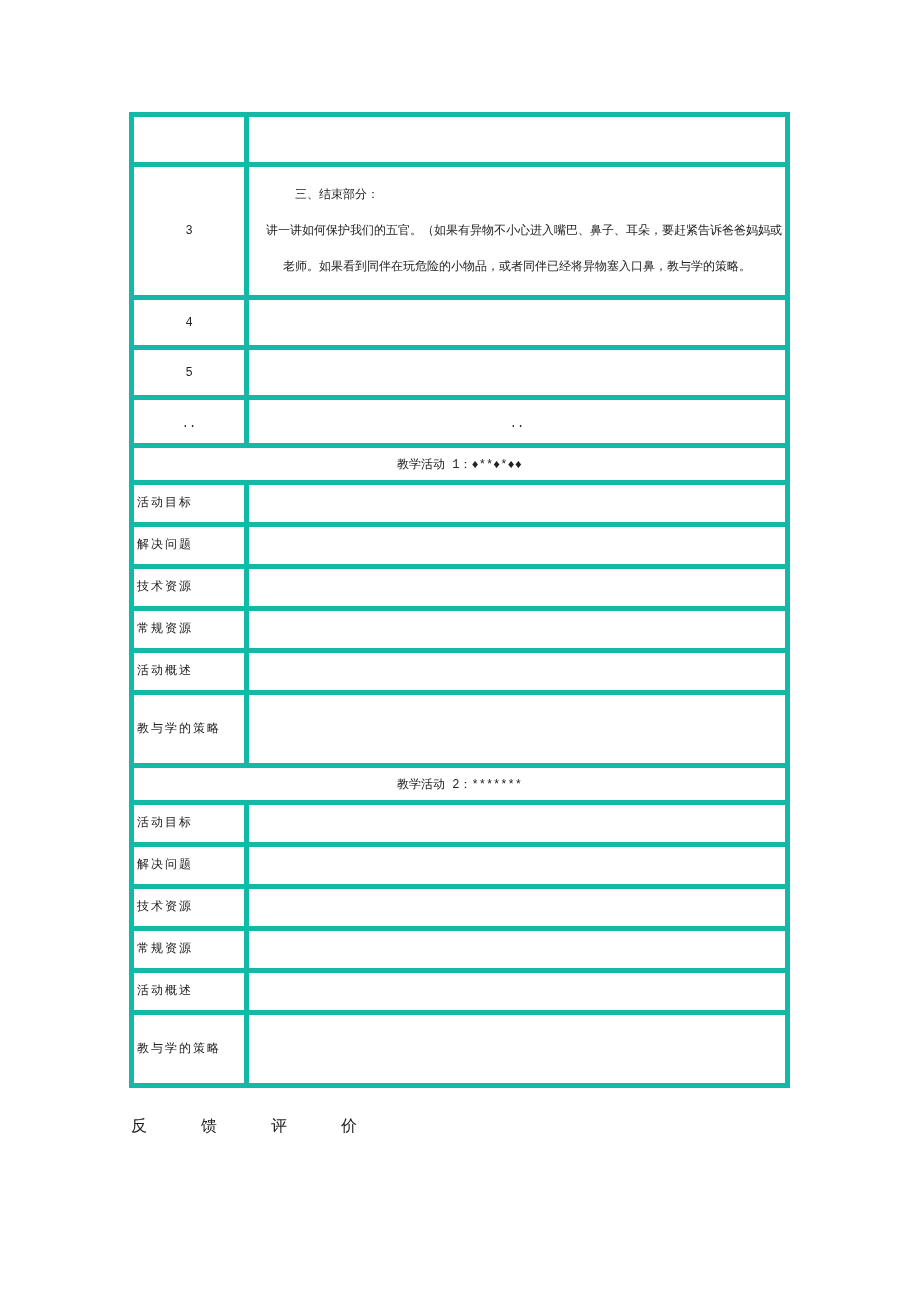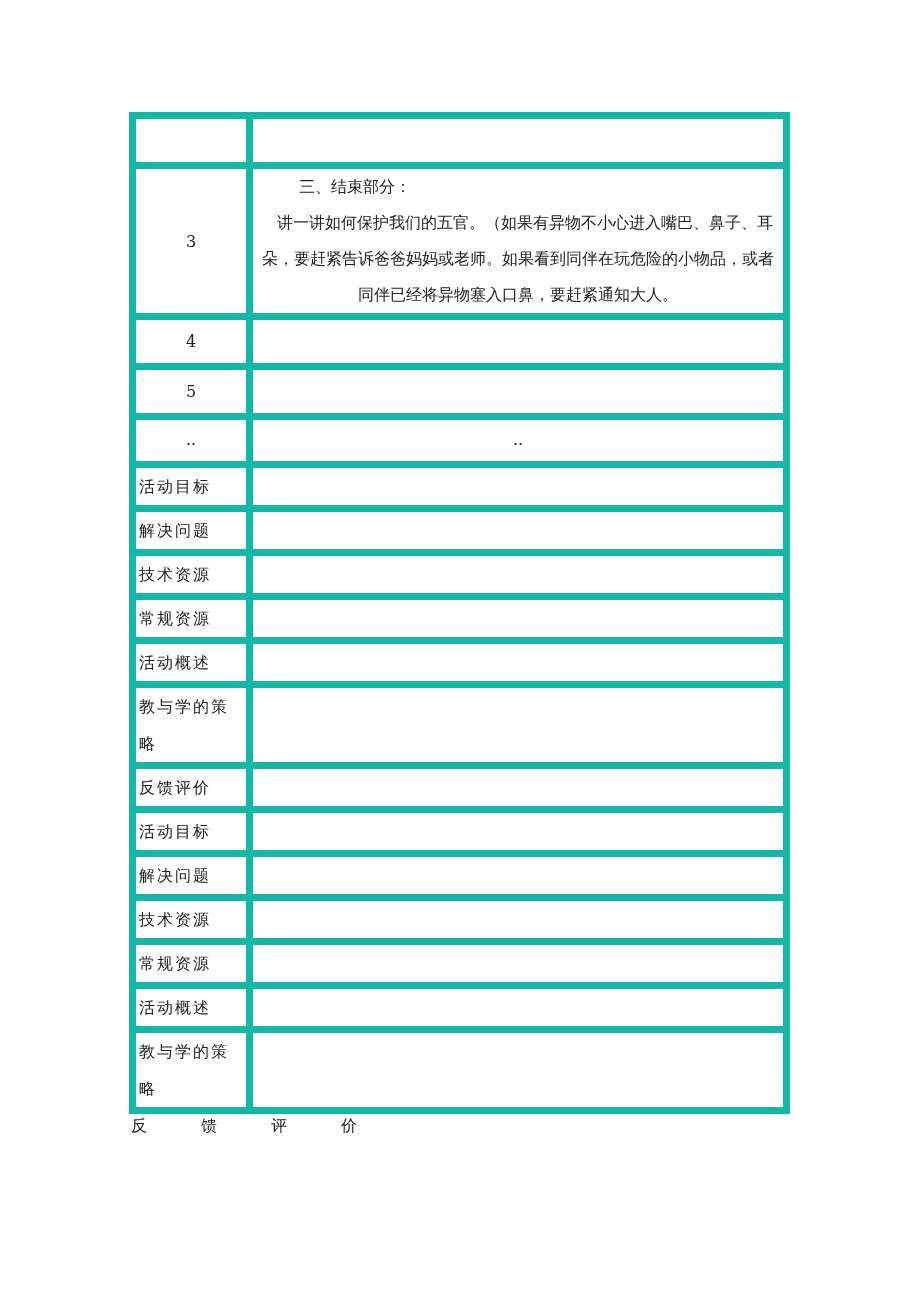--- a/index.html
+++ b/index.html
@@ -1,18 +1,18 @@
 <!DOCTYPE html>
 <html><head>
 <meta charset="utf-8">
 <style>
   html, body { margin:0; padding:0; background:#fff; }
   body { width:920px; height:1301px; position:relative; font-family:"DejaVu Serif", serif; color:#222; }
   .tbl { position:absolute; left:129px; top:112px; width:661px; border-collapse:collapse; table-layout:fixed; }
-  .tbl td { border:7px solid #14b8a6; padding:0; font-size:16px; vertical-align:middle; }
+  .tbl td { border:5px solid #14b8a6; padding:0; font-size:12px; vertical-align:middle;font-family:Liberation Mono, monospace; }
   .tbl td.l { width:110px; }
   .c { text-align:center; }
   .lbl { padding-left:3px !important; font-size:15px; letter-spacing:2px; line-height:37px; }
   .para { line-height:36px; font-size:15px; padding:0 2px !important; }
   .p1 { padding-left:44px; }
   .p2 { text-indent:14px; }
   .foot { position:absolute; left:131px; top:1116px; font-size:16px; }
   .foot span { display:inline-block; width:70px; }
 </style>
 </head>
@@ -21,34 +21,37 @@
 <table class="tbl">
   <tbody>
       <tr style="height:50px">
     <td class="l c"></td>
     <td></td>
   </tr>
   <tr style="height:133px">
     <td class="l c">3</td>
     <td class="para">
       <div class="p1">三、结束部分：</div>
-      <div class="p2" style="text-align:center">讲一讲如何保护我们的五官。（如果有异物不小心进入嘴巴、鼻子、耳朵，要赶紧告诉爸爸妈妈或老师。如果看到同伴在玩危险的小物品，或者同伴已经将异物塞入口鼻，要赶紧通知大人。</div>
+      <div class="p2" style="text-align:center">讲一讲如何保护我们的五官。（如果有异物不小心进入嘴巴、鼻子、耳朵，要赶紧告诉爸爸妈妈或老师。如果看到同伴在玩危险的小物品，或者同伴已经将异物塞入口鼻，教与学的策略。</div>
     </td>
   </tr>
   <tr style="height:50px">
     <td class="l c">4</td>
     <td></td>
   </tr>
   <tr style="height:50px">
     <td class="l c">5</td>
     <td></td>
   </tr>
   <tr style="height:48px">
     <td class="l c" style="vertical-align:bottom;padding-bottom:12px">..</td>
     <td class="c" style="vertical-align:bottom;padding-bottom:12px">..</td>
+  </tr>
+  <tr style="height:37px">
+    <td colspan="2" class="c">教学活动 1：♦**♦*♦♦</td>
   </tr>
   <tr style="height:37px">
         <td class="l lbl">活动目标</td>
         <td></td>
       </tr>
   <tr style="height:37px">
         <td class="l lbl">解决问题</td>
         <td></td>
       </tr>
   <tr style="height:37px">
@@ -61,23 +64,22 @@
       </tr>
   <tr style="height:37px">
         <td class="l lbl">活动概述</td>
         <td></td>
       </tr>
   <tr style="height:73px">
         <td class="l lbl">教与学的策略</td>
         <td></td>
       </tr>
   <tr style="height:37px">
-        <td class="l lbl">反馈评价</td>
-        <td></td>
-      </tr>
+    <td colspan="2" class="c">教学活动 2：*******</td>
+  </tr>
   <tr style="height:37px">
         <td class="l lbl">活动目标</td>
         <td></td>
       </tr>
   <tr style="height:37px">
         <td class="l lbl">解决问题</td>
         <td></td>
       </tr>
   <tr style="height:37px">
         <td class="l lbl">技术资源</td>

